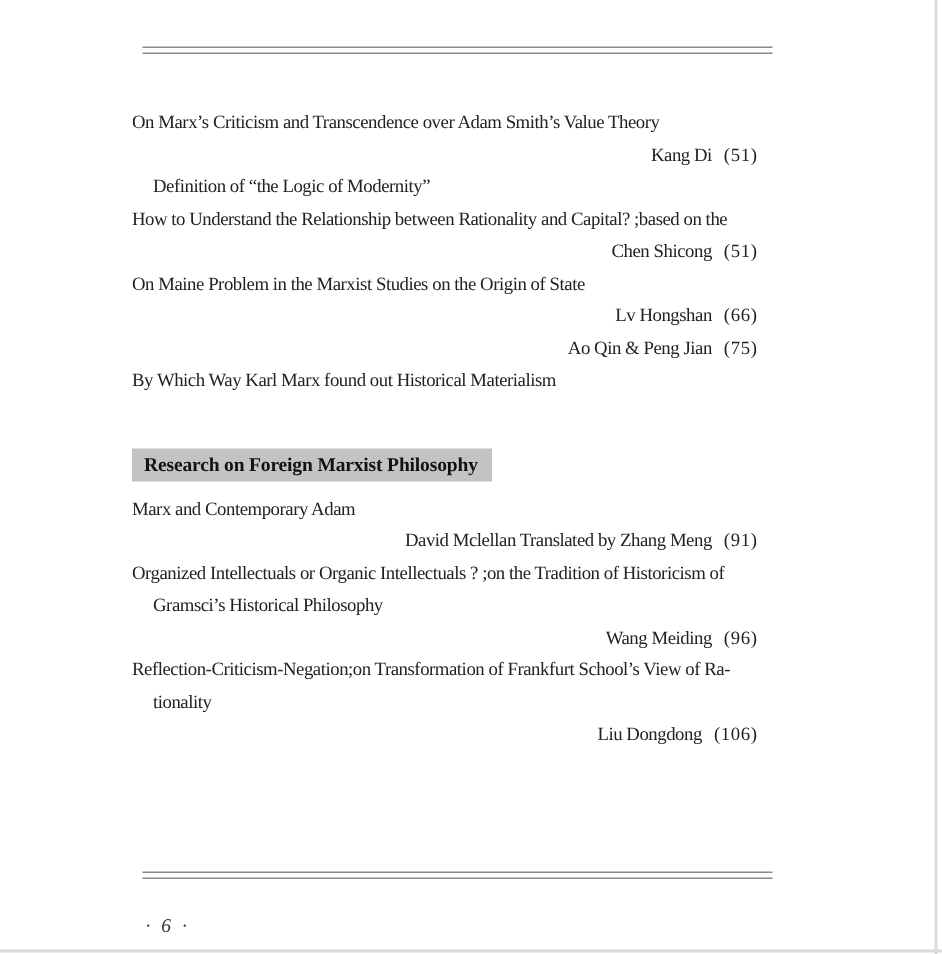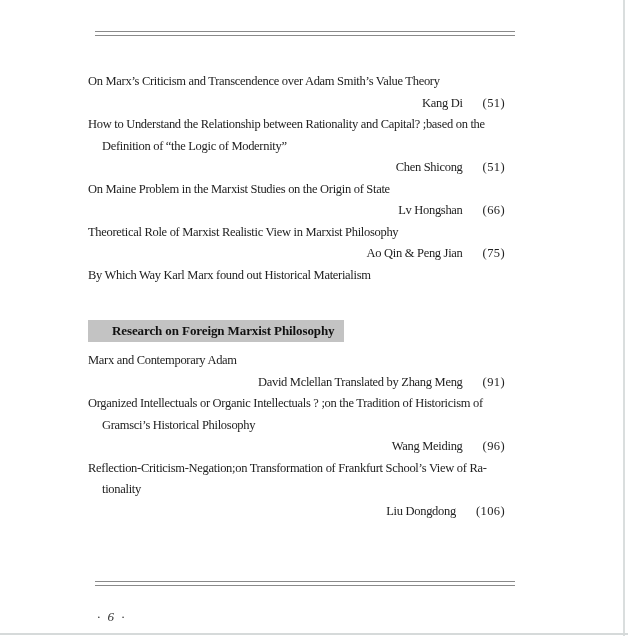--- a/index.html
+++ b/index.html
@@ -24,25 +24,25 @@
     position:absolute;left:0;right:0;bottom:1px;height:2px;background:#d6dada;
   }
   .toc{
     position:absolute;left:88px;top:71px;width:417px;
     font-size:12.5px;line-height:21.5px;
     letter-spacing:-0.3px;
   }
   .tline{white-space:nowrap;}
   .tline.cont{padding-left:14px;}
   .aline{text-align:right;white-space:nowrap;}
-  .aline .pageno{margin-left:20px;letter-spacing:0.4px;text-align:center;}
+  .aline .pageno{margin-left:8px;letter-spacing:0.4px;text-align:center;}
   .section-header{
     display:inline-block;
     margin-top:34px;margin-bottom:8px;
-    padding:1px 9px 1px 24px;
+    padding:1px 9px 1px 8px;
     background:#c3c3c3;
     font-weight:bold;
     font-size:13px;
     line-height:20px;
     letter-spacing:-0.1px;
     color:#111111;
   }
   .section-header-row{line-height:0;}
   .page-number{
     position:absolute;left:97px;top:607px;
@@ -57,30 +57,29 @@
 
 <div>
   <div class="rule rule-top"></div>
 
   <div class="toc">
       <div class="entry">
         <div class="tline">On Marx’s Criticism and Transcendence over Adam Smith’s Value Theory</div>
         <div class="aline"><span class="author">Kang Di</span><span class="pageno">(51)</span></div>
       </div>
       <div class="entry">
+        <div class="tline cont">Definition of “the Logic of Modernity”</div>
         <div class="tline">How to Understand the Relationship between Rationality and Capital? ;based on the</div>
-        <div class="tline cont">Definition of “the Logic of Modernity”</div>
         <div class="aline"><span class="author">Chen Shicong</span><span class="pageno">(51)</span></div>
       </div>
       <div class="entry">
         <div class="tline">On Maine Problem in the Marxist Studies on the Origin of State</div>
         <div class="aline"><span class="author">Lv Hongshan</span><span class="pageno">(66)</span></div>
       </div>
       <div class="entry">
-        <div class="tline">Theoretical Role of Marxist Realistic View in Marxist Philosophy</div>
         <div class="aline"><span class="author">Ao Qin &amp; Peng Jian</span><span class="pageno">(75)</span></div>
       </div>
       <div class="entry">
         <div class="tline">By Which Way Karl Marx found out Historical Materialism</div>
       </div>
       <div class="section-header-row"><div class="section-header">Research on Foreign Marxist Philosophy</div></div>
       <div class="entry">
         <div class="tline">Marx and Contemporary Adam</div>
         <div class="aline"><span class="author">David Mclellan Translated by Zhang Meng</span><span class="pageno">(91)</span></div>
       </div>

